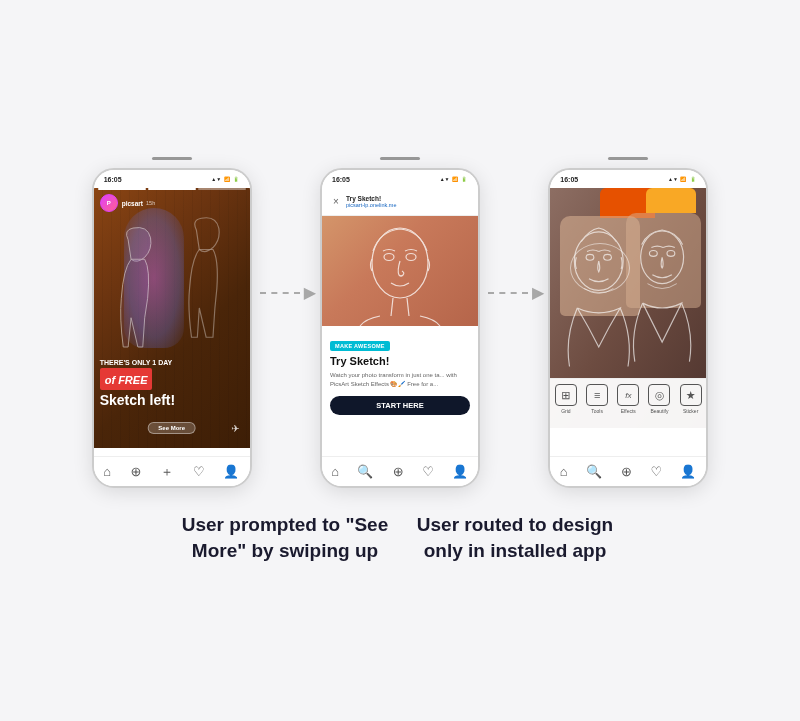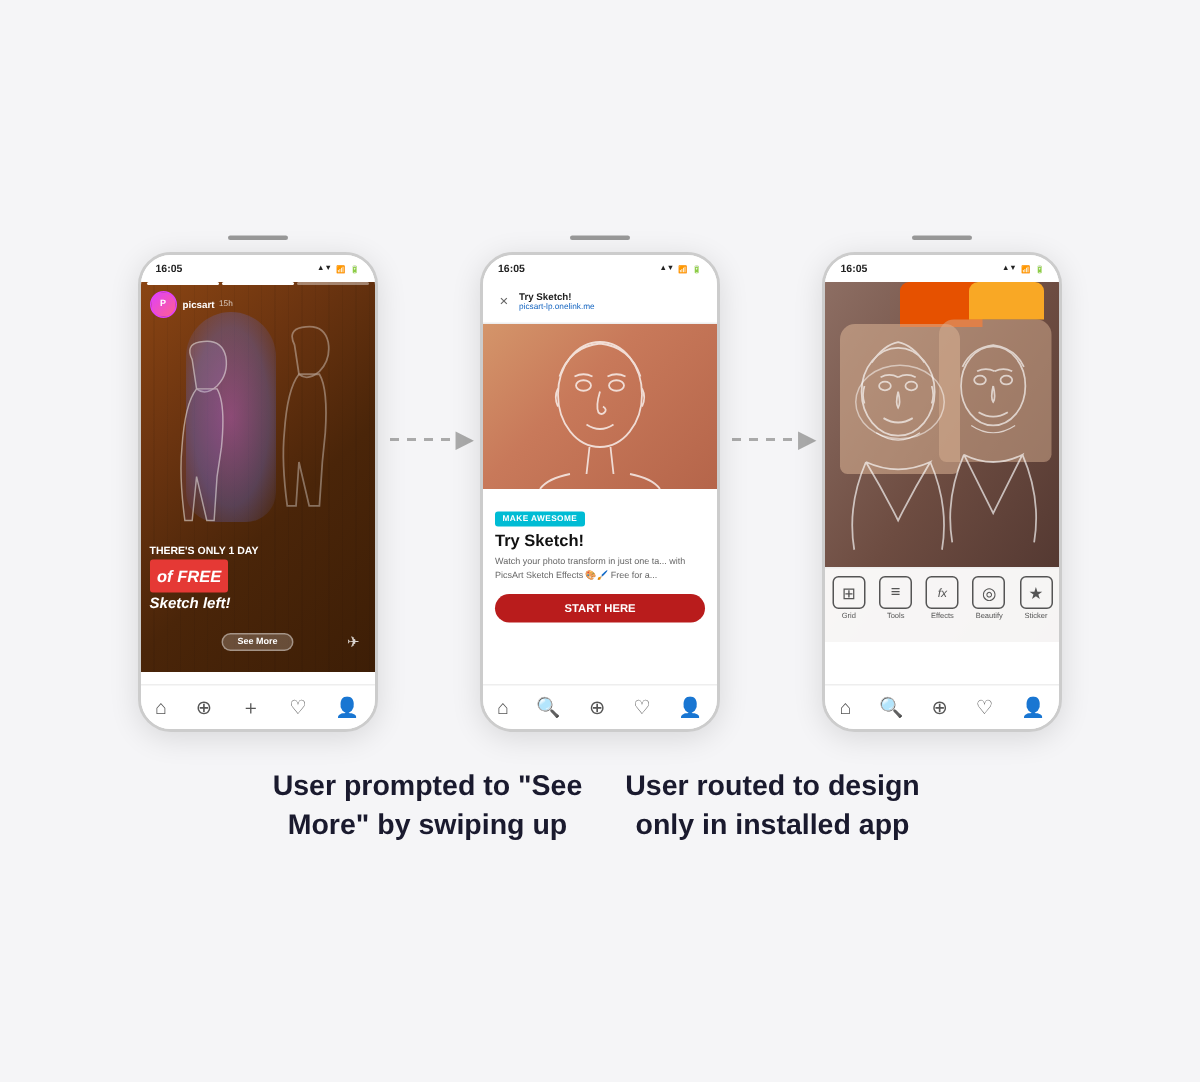--- a/index.html
+++ b/index.html
@@ -185,23 +185,22 @@
       display: inline-block;
       margin-bottom: 2px;
     }
     .story-free-text {
       font-size: 11px;
       color: #fff;
       font-weight: 900;
       font-style: italic;
     }
     .story-sketch-text {
-      font-size: 10px;
+      font-size: 14px;
       color: #fff;
-      font-style: italic;
       font-weight: 700;
     }
     .see-more-btn {
       position: absolute;
       bottom: 14px;
       left: 50%;
       transform: translateX(-50%);
       background: rgba(255,255,255,0.2);
       border: 1px solid rgba(255,255,255,0.4);
       border-radius: 10px;
@@ -304,21 +303,21 @@
       color: #111;
       margin-bottom: 4px;
     }
     .landing-desc {
       font-size: 6px;
       color: #666;
       line-height: 1.4;
       margin-bottom: 8px;
     }
     .start-here-btn {
-      background: #b91c1c;
+      background: #0f172a;
       color: #fff;
       border: none;
       border-radius: 16px;
       padding: 5px 0;
       width: 100%;
       font-size: 7.5px;
       font-weight: 700;
       text-align: center;
       display: block;
     }

